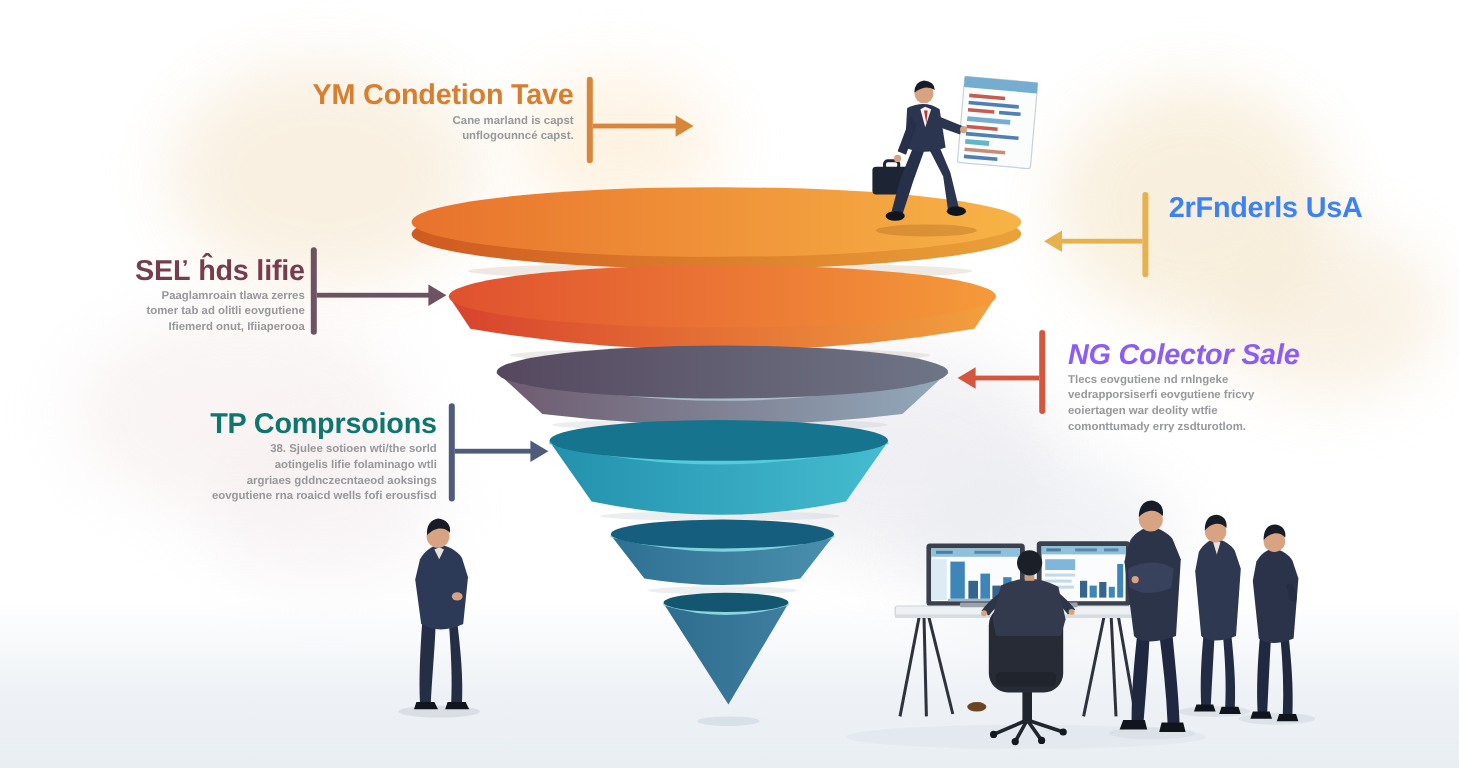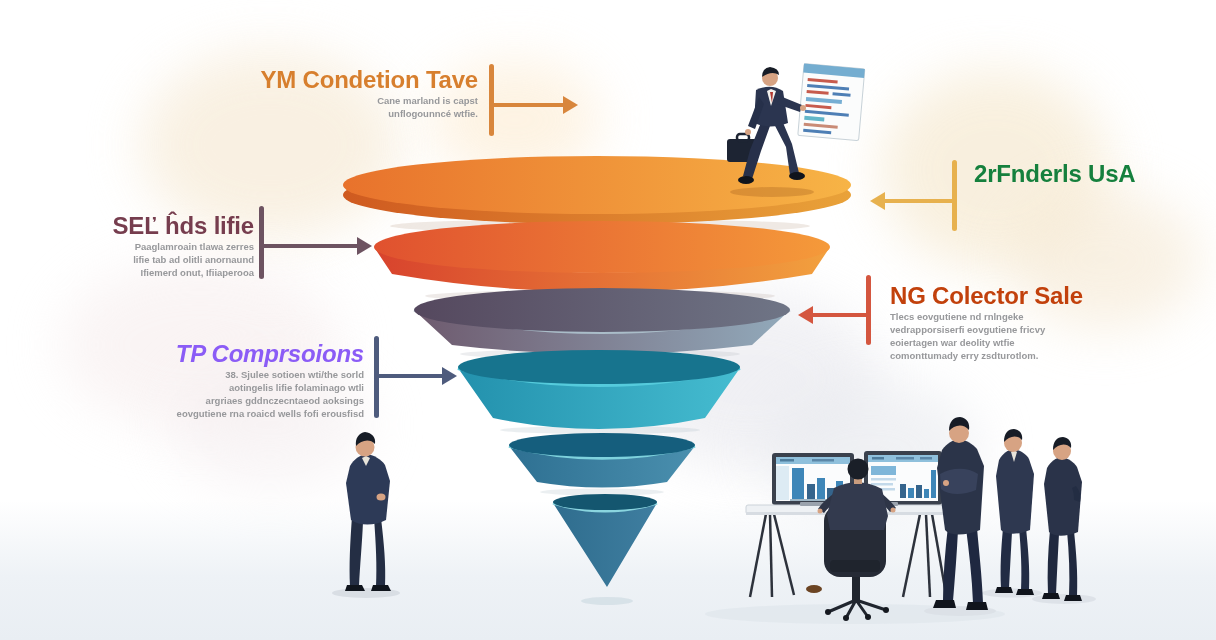--- a/index.html
+++ b/index.html
@@ -284,69 +284,69 @@
           <path d="M 1053 450 C 1053 441 1057 437 1063 437 C 1069 438 1072 442 1071 448 C 1066 442 1058 444 1053 450 Z" fill="#171c26"></path>
         </g>
       </g>
     </g>
   </svg>
 
   <div class="label ra" style="right:738px;top:66px;">
     <div class="title" style="color: rgb(215, 127, 46);">YM Condetion Tave</div>
     <div class="sub">
       <div>Cane marland is capst</div>
-      <div>unflogounncé wtfie.</div>
+      <div>unflogounncé capst.</div>
     </div>
   </div>
   <div class="connector">
     <div class="bar" style="left: 489px; top: 64px; height: 72px; background-color: rgb(216, 134, 60);"></div>
     <div class="hline" style="left: 494px; top: 103px; width: 70px; background-color: rgb(216, 134, 60);"></div>
     <div class="arrowhead right" style="left: 563px; top: 96px; border-left-color: rgb(216, 134, 60);"></div>
   </div>
 
   <div class="label ra" style="right:962px;top:212px;">
     <div class="title" style="color: rgb(118, 61, 78);">SEĽ ĥds lifie</div>
     <div class="sub">
       <div>Paaglamroain tlawa zerres</div>
-      <div>lifie tab ad olitli anornaund</div>
+      <div>tomer tab ad olitli eovgutiene</div>
       <div>Ifiemerd onut, Ifiiaperooa</div>
     </div>
   </div>
   <div class="connector">
     <div class="bar" style="left: 259px; top: 206px; height: 73px; background-color: rgb(109, 83, 97);"></div>
     <div class="hline" style="left: 264px; top: 244px; width: 94px; background-color: rgb(109, 83, 97);"></div>
     <div class="arrowhead right" style="left: 357px; top: 237px; border-left-color: rgb(109, 83, 97);"></div>
   </div>
 
   <div class="label ra" style="right:852px;top:340px;">
-    <div class="title" style="color: #8b5cf6; font-style: italic;">TP Comprsoions</div>
+    <div class="title" style="color: #0f766e;">TP Comprsoions</div>
     <div class="sub">
       <div>38. Sjulee sotioen wti/the sorld</div>
       <div>aotingelis lifie folaminago wtli</div>
       <div>argriaes gddnczecntaeod aoksings</div>
       <div>eovgutiene rna roaicd wells fofi erousfisd</div>
     </div>
   </div>
   <div class="connector">
     <div class="bar" style="left: 374px; top: 336px; height: 82px; background-color: rgb(78, 91, 125);"></div>
     <div class="hline" style="left: 379px; top: 374px; width: 64px; background-color: rgb(78, 91, 125);"></div>
     <div class="arrowhead right" style="left: 442px; top: 367px; border-left-color: rgb(78, 91, 125);"></div>
   </div>
 
   <div class="label la" style="left:974px;top:160px;">
-    <div class="title" style="color: #15803d;">2rFnderls UsA</div>
+    <div class="title" style="color: #3b82f6;">2rFnderls UsA</div>
   </div>
   <div class="connector">
     <div class="bar" style="left: 952px; top: 160px; height: 71px; background-color: rgb(231, 177, 78);"></div>
     <div class="hline" style="left: 884px; top: 199px; width: 68px; background-color: rgb(231, 177, 78);"></div>
     <div class="arrowhead left" style="left: 870px; top: 192px; border-right-color: rgb(231, 177, 78);"></div>
   </div>
 
   <div class="label la" style="left:890px;top:282px;">
-    <div class="title" style="color: #c2410c;">NG Colector Sale</div>
+    <div class="title" style="color: #8b5cf6; font-style: italic;">NG Colector Sale</div>
     <div class="sub">
       <div>Tlecs eovgutiene nd rnlngeke</div>
       <div>vedrapporsiserfi eovgutiene fricvy</div>
       <div>eoiertagen war deolity wtfie</div>
       <div>comonttumady erry zsdturotlom.</div>
     </div>
   </div>
   <div class="connector">
     <div class="bar" style="left: 866px; top: 275px; height: 70px; background-color: rgb(212, 86, 63);"></div>
     <div class="hline" style="left: 812px; top: 313px; width: 54px; background-color: rgb(212, 86, 63);"></div>

